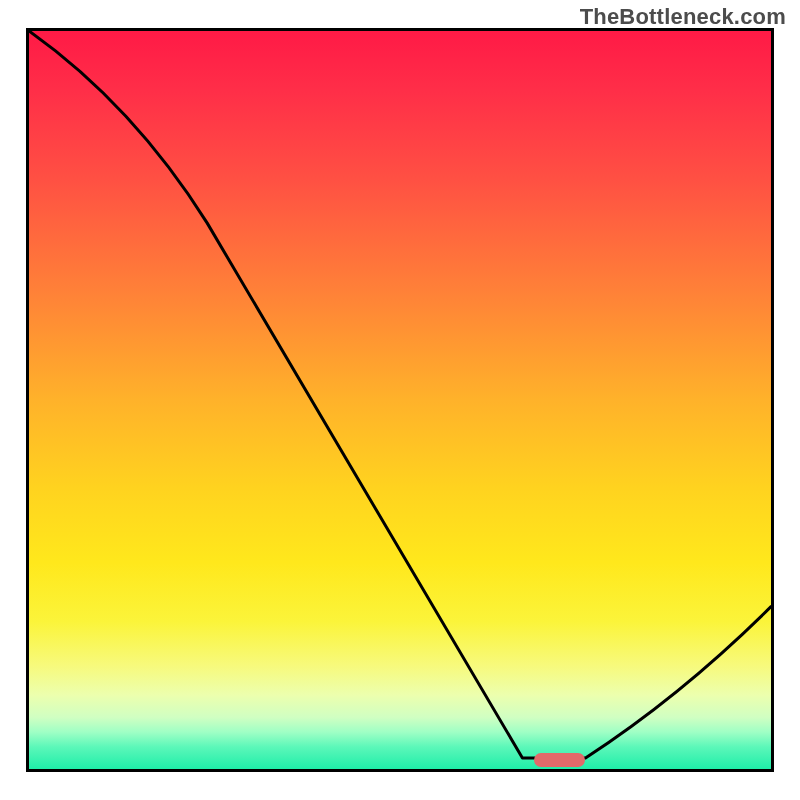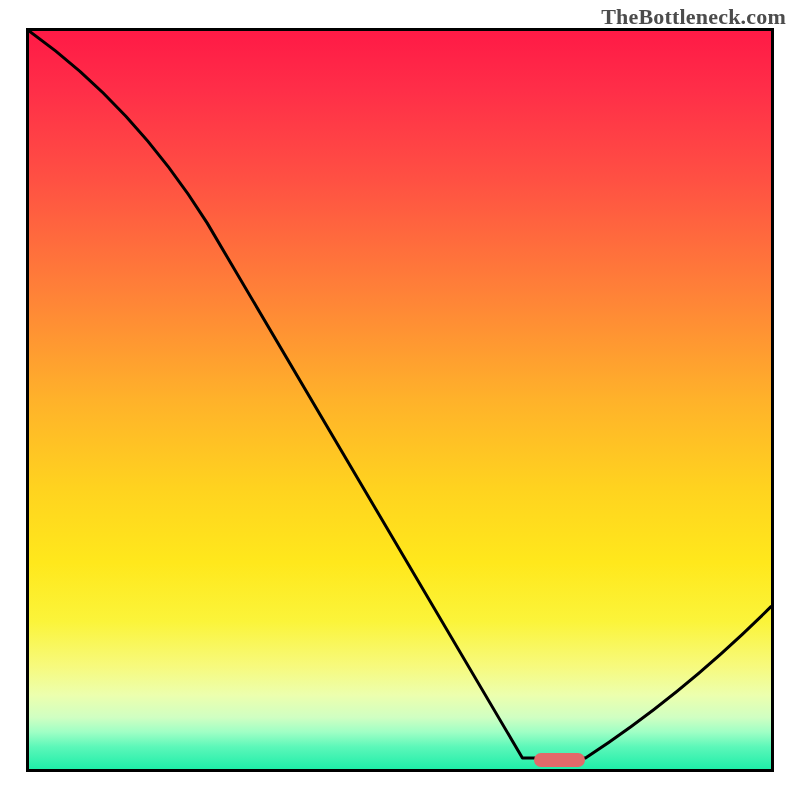--- a/index.html
+++ b/index.html
@@ -7,21 +7,20 @@
     padding: 0;
     width: 800px;
     height: 800px;
     background: #ffffff;
     font-family: Arial, Helvetica, sans-serif;
   }
   .container {
     position: relative;
     width: 800px;
     height: 800px;
-    font-family: Liberation Serif, serif;
   }
   .watermark {
     position: absolute;
     top: 4px;
     right: 14px;
     font-size: 22px;
     font-weight: 600;
     color: #4c4c4c;
     letter-spacing: 0.2px;
   }

